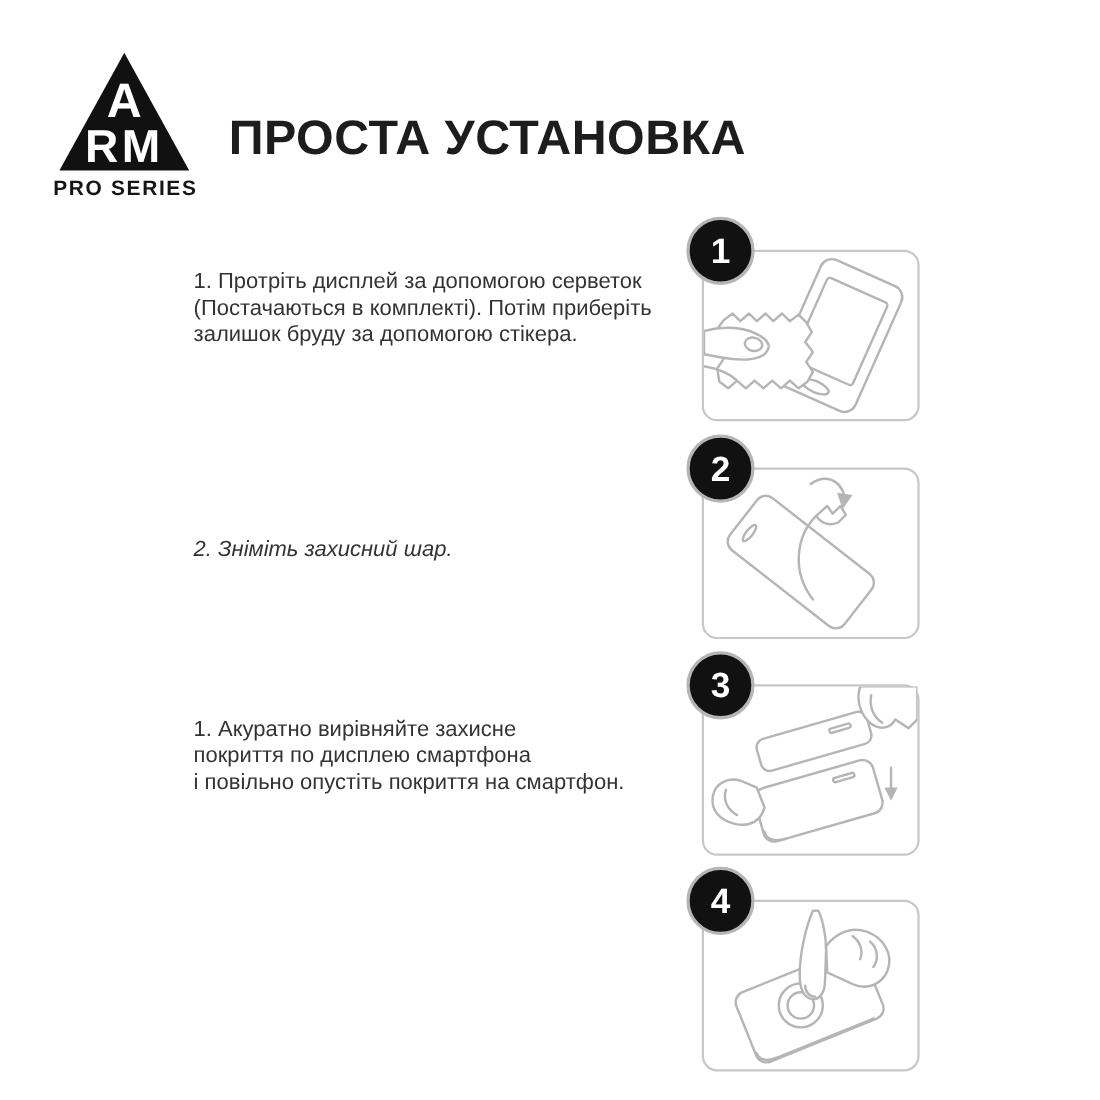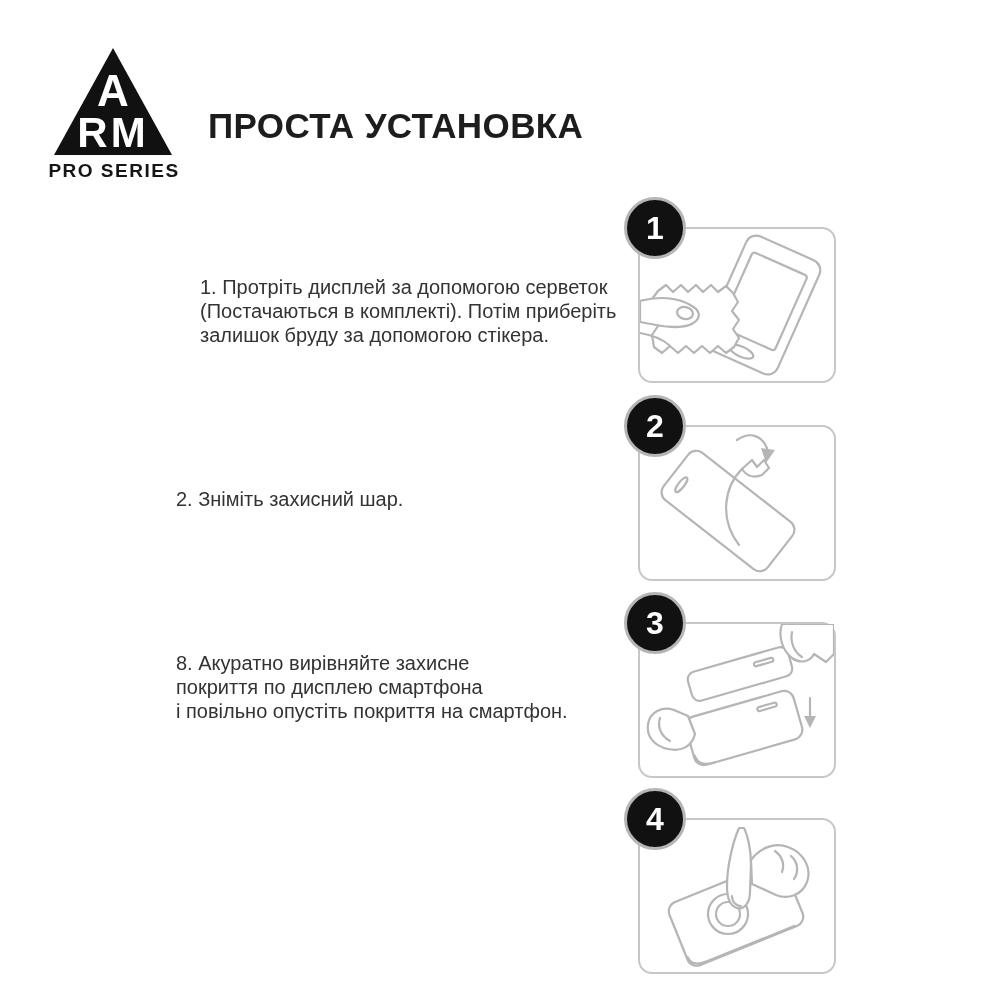--- a/index.html
+++ b/index.html
@@ -5,31 +5,31 @@
   html,body{margin:0;padding:0;background:#ffffff;}
   .page{
     position:relative;width:1000px;height:1000px;background:#ffffff;
     font-family:"Liberation Sans",sans-serif;overflow:hidden;
   }
   
   .logo{position:absolute;left:45px;top:42px;width:140px;height:140px;}
   
   .title{
     position:absolute;left:208px;top:106px;
-    font-size:35px;font-weight:700;color:#1d1d1d;letter-spacing:.4px;
+    font-size:44px;font-weight:700;color:#1d1d1d;letter-spacing:.4px;
     line-height:40px;white-space:nowrap;
   }
   
   .step-text{
     position:absolute;left:176px;width:470px;
     font-size:20px;line-height:24px;color:#333333;
     white-space:pre-line;
   }
-  .step-text.s1{top:275px;margin-left:24px;}
-  .step-text.s2{top:487px;}
+  .step-text.s1{top:244px;}
+  .step-text.s2{top:487px;font-style:italic;}
   .step-text.s3{top:651px;}
   .step-text.s4{top:851px;}
   
   .panel{
     position:absolute;left:638px;width:194px;height:152px;
     border:2px solid #c7c7c7;border-radius:14px;background:#ffffff;
   }
   .panel.p1{top:227px;}
   .panel.p2{top:425px;}
   .panel.p3{top:622px;}
@@ -54,21 +54,21 @@
     <text x="68" y="105" text-anchor="middle" fill="#ffffff" font-family="Liberation Sans, sans-serif" font-size="42" font-weight="700" letter-spacing="3">RM</text>
     <text x="69" y="135" text-anchor="middle" fill="#151515" font-family="Liberation Sans, sans-serif" font-size="19" font-weight="700" letter-spacing="1.5">PRO SERIES</text>
   </svg>
 
   <div class="title">ПРОСТА УСТАНОВКА</div>
 
   <div class="step-text s1">1. Протріть дисплей за допомогою серветок
 (Постачаються в комплекті). Потім приберіть
 залишок бруду за допомогою стікера.</div>
   <div class="step-text s2">2. Зніміть захисний шар.</div>
-  <div class="step-text s3">8. Акуратно вирівняйте захисне
+  <div class="step-text s3">1. Акуратно вирівняйте захисне
 покриття по дисплею смартфона
 і повільно опустіть покриття на смартфон.</div>
 
   <div class="panel p1">
     <div class="badge">1</div>
     <svg class="art" viewBox="0 0 194 152">
       <g stroke="#b5b5b5" stroke-width="2.2" fill="none" stroke-linecap="round" stroke-linejoin="round">
         <g transform="translate(122,76) rotate(24)">
           <rect x="-40" y="-62" width="80" height="124" rx="11"></rect>
           <rect x="-30" y="-45" width="60" height="82" rx="3"></rect>

